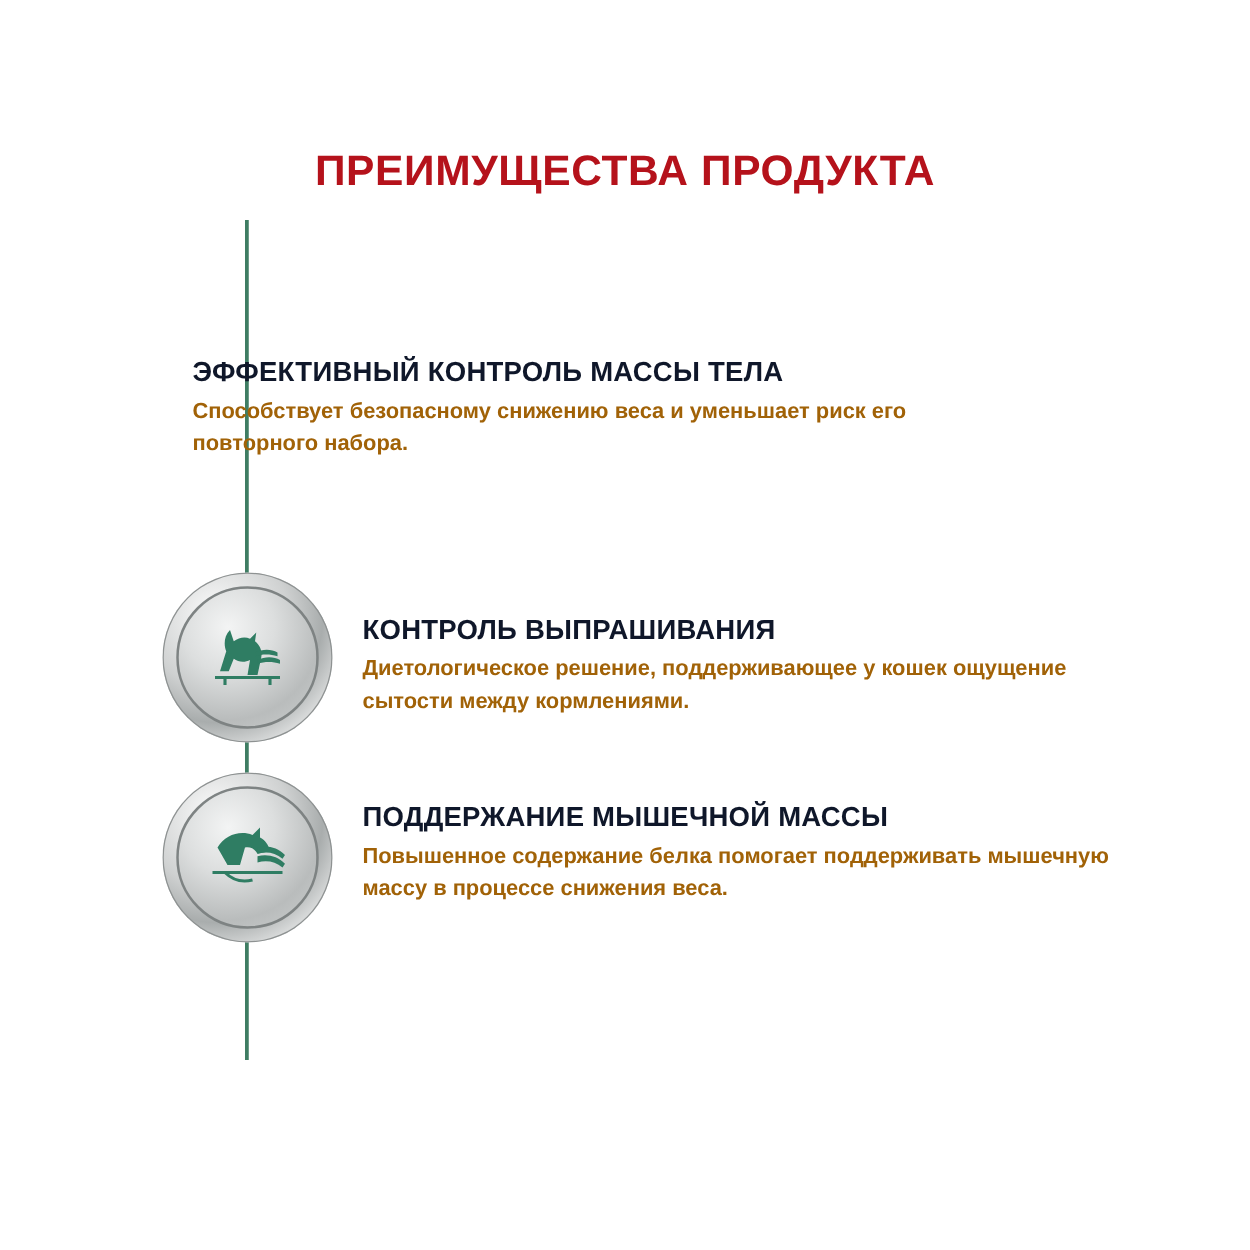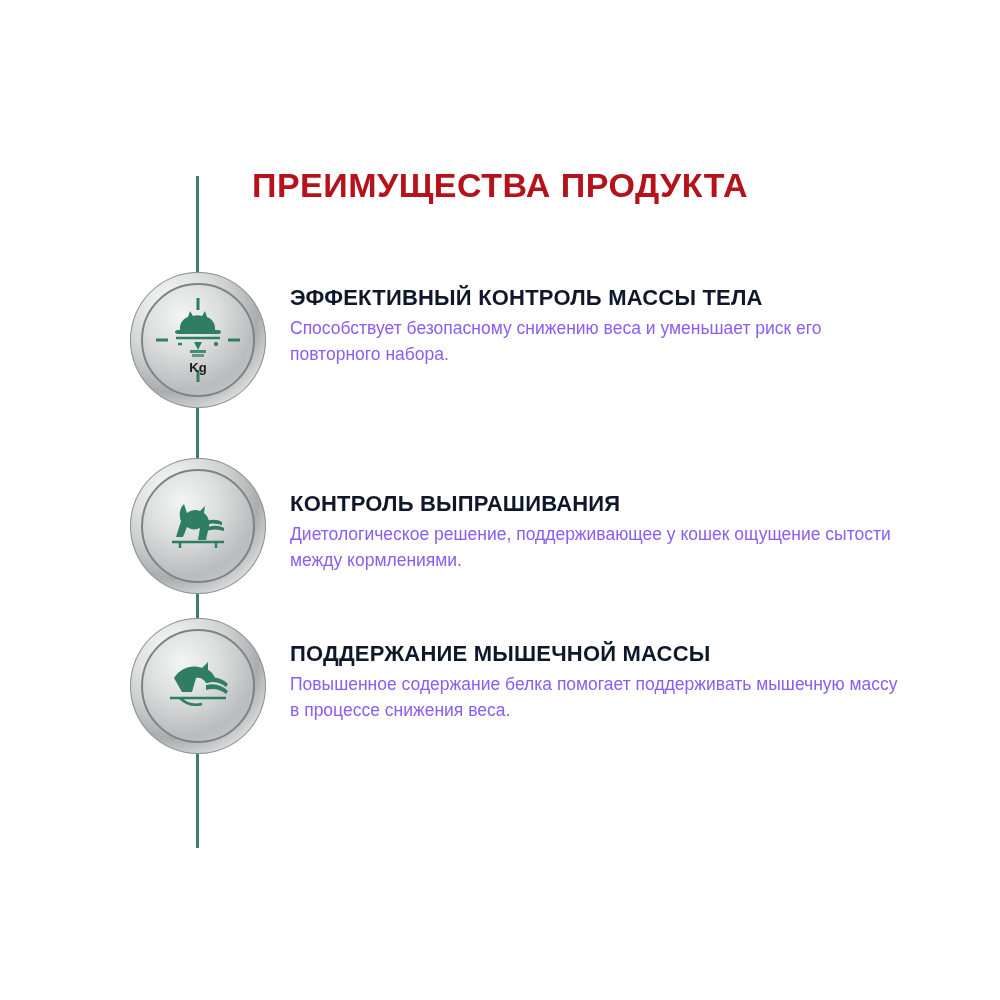--- a/index.html
+++ b/index.html
@@ -26,21 +26,20 @@
     position: absolute;
     top: 118px;
     left: 0;
     width: 1000px;
     text-align: center;
     font-size: 34px;
     font-weight: bold;
     letter-spacing: 0.5px;
     color: #b5121b;
     font-family: "Liberation Sans", sans-serif;
-    margin-top: 48px;
   }
 
   
   .timeline {
     position: absolute;
     left: 196px;
     top: 176px;
     width: 3px;
     height: 672px;
     background: #3f7d63;
@@ -91,68 +90,41 @@
   .bm-title {
     color: #0f172a;
     font-size: 22px;
     font-weight: bold;
     line-height: 1.42;
     letter-spacing: 0.2px;
     margin: 0 0 2px 0;
     max-width: 640px;
   }
   .bm-desc {
-    color: #8b5cf6;
+    color: #a16207;
     font-size: 17.5px;
     line-height: 1.5;
     margin: 0;
     max-width: 620px;
+    font-weight: bold;
   }
   #row-0 .text-col { margin-top: 6px; }
   #row-1 .text-col { margin-top: 26px; }
   #row-2 .text-col { margin-top: 16px; }
 </style>
 </head>
 <body>
 
 <div class="page">
 
   <div class="title">ПРЕИМУЩЕСТВА ПРОДУКТА</div>
 
   <div class="timeline"></div>
 
   <div class="row" id="row-0">
-    <div class="badge">
-      <svg width="96" height="96" viewBox="0 0 96 96">
-        <g fill="none" stroke="#2f7d63" stroke-width="3">
-          <line x1="48" y1="6" x2="48" y2="18"></line>
-          <line x1="48" y1="78" x2="48" y2="90"></line>
-          <line x1="6" y1="48" x2="18" y2="48"></line>
-          <line x1="78" y1="48" x2="90" y2="48"></line>
-        </g>
-
-        <g fill="#2f7d63">
-          <path d="M30 36 c0-5 3-9 8-11 l2-6 3 5 c3-1 6-1 9 0 l3-5 2 6 c5 2 8 6 8 11 l0 2 -35 0 z"></path>
-          <path d="M28 38 h40 c2 0 3 1 3 2 c0 1-1 2-3 2 h-40 c-2 0-3-1-3-2 c0-1 1-2 3-2z"></path>
-        </g>
-
-        <g stroke="#2f7d63" stroke-width="2.5" fill="none">
-          <line x1="26" y1="46" x2="70" y2="46"></line>
-          <line x1="28" y1="52" x2="32" y2="52"></line>
-          <line x1="64" y1="52" x2="68" y2="52"></line>
-          <line x1="66" y1="50" x2="66" y2="54"></line>
-        </g>
-        <g fill="#2f7d63">
-          <path d="M44 50 h8 l-4 8 z"></path>
-          <path d="M40 58 h16 v3 h-16 z" opacity="0.85"></path>
-          <path d="M42 62 h12 v3 h-12 z" opacity="0.7"></path>
-        </g>
-        <text x="48" y="80" text-anchor="middle" font-family="Liberation Sans, sans-serif" font-size="13" font-weight="bold" fill="#1c1c1c">Kg</text>
-      </svg>
-    </div>
     <div class="text-col">
       <p class="bm-title">ЭФФЕКТИВНЫЙ КОНТРОЛЬ МАССЫ ТЕЛА</p>
       <p class="bm-desc">Способствует безопасному снижению веса и уменьшает риск его повторного набора.</p>
     </div>
   </div>
 
   <div class="row" id="row-2">
     <div class="badge">
       <svg width="96" height="96" viewBox="0 0 96 96">
         <g fill="#2f7d63">

